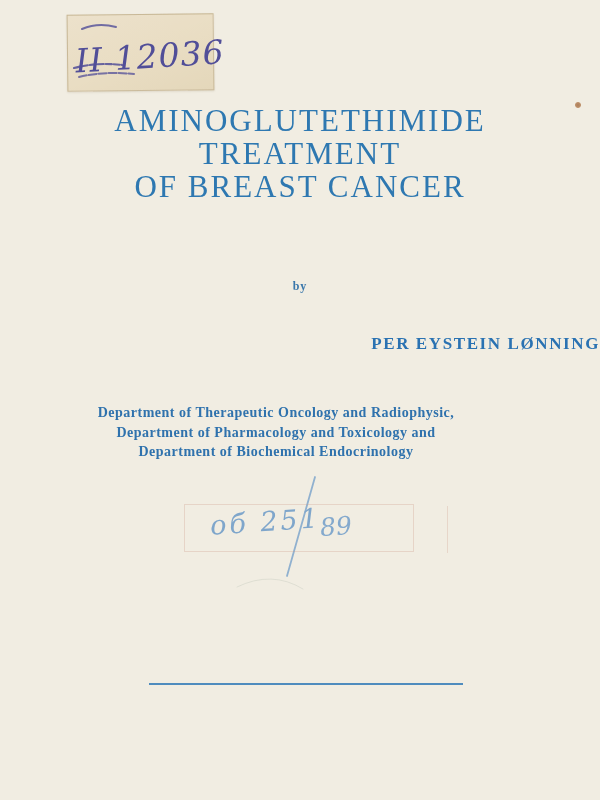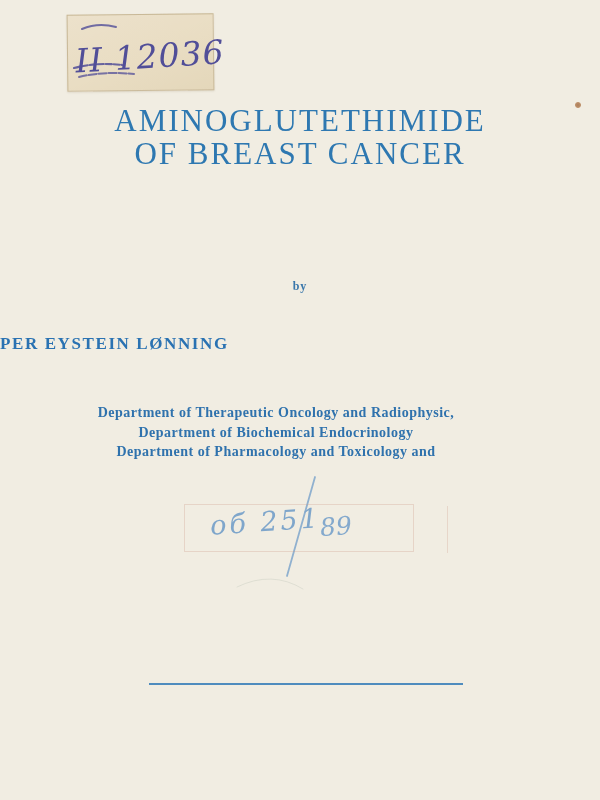--- a/index.html
+++ b/index.html
@@ -48,21 +48,21 @@
   .byline {
     position: absolute; left: 0; top: 279px; width: 600px;
     text-align: center;
     color: #3a77ab;
     font-size: 12px;
     font-weight: bold;
     letter-spacing: 1px;
   }
   .author-name {
     position: absolute; left: 0; top: 334px; width: 600px;
-    text-align: left;
+    text-align: right;
     color: #2a72b2;
     font-size: 17px;
     font-weight: bold;
     letter-spacing: 1.6px;
   }
   .affiliation {
     position: absolute; left: 0; top: 403px; width: 552px;
     text-align: center;
     color: #2f72ad;
     font-size: 14px;
@@ -140,31 +140,32 @@
   <svg class="ink-overlay" width="600" height="800" viewBox="0 0 600 800">
     <path d="M 82 29 Q 98 22 116 27" fill="none" stroke="#514e98" stroke-width="2" stroke-linecap="round" opacity="0.8"></path>
     <path d="M 74 68 Q 97 62 122 65" fill="none" stroke="#514e98" stroke-width="2.2" stroke-linecap="round" opacity="0.85" stroke-dasharray="6 2"></path>
     <path d="M 79 77 Q 103 71 134 74" fill="none" stroke="#514e98" stroke-width="2" stroke-linecap="round" opacity="0.75" stroke-dasharray="8 2"></path>
     <path d="M 315 477 L 287 576" fill="none" stroke="#85aacd" stroke-width="1.8" stroke-linecap="round" opacity="0.9"></path>
     <path d="M 237 587 Q 272 570 303 589" fill="none" stroke="#9aa89c" stroke-width="1" stroke-linecap="round" opacity="0.22"></path>
   </svg>
 
   <div class="main-title">
     <div>AMINOGLUTETHIMIDE</div>
+    <div>TREATMENT</div>
     <div>OF BREAST CANCER</div>
   </div>
 
   <div class="byline">by</div>
 
   <div class="author-name">PER EYSTEIN LØNNING</div>
 
   <div class="affiliation">
     <div>Department of Therapeutic Oncology and Radiophysic,</div>
+    <div>Department of Pharmacology and Toxicology and</div>
     <div>Department of Biochemical Endocrinology</div>
-    <div>Department of Pharmacology and Toxicology and</div>
   </div>
 
   <div class="stamp-box"></div>
   <div class="stamp-box-tail"></div>
   <span class="inventory-left">об 251</span>
   <span class="inventory-right">89</span>
 
   <div class="foxing-dot"></div>
 
   <div class="imprint-rule"></div>

